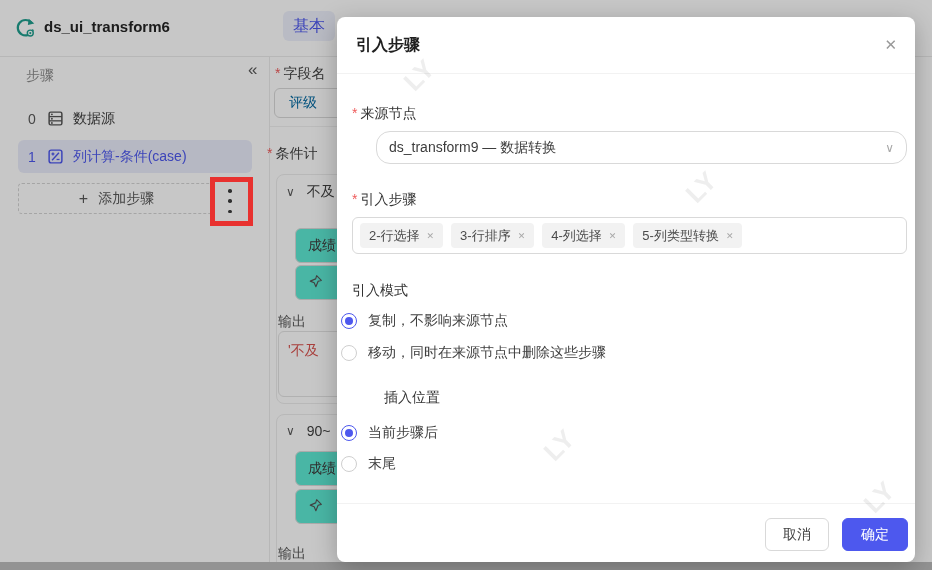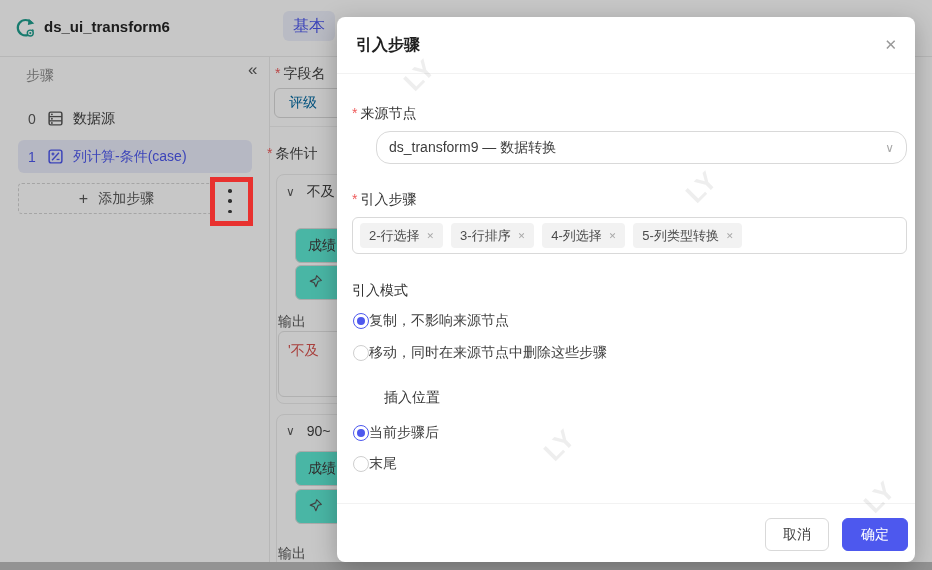--- a/index.html
+++ b/index.html
@@ -46,21 +46,21 @@
   .modal { position:absolute; left:337px; top:17px; width:578px; height:545px; background:#fff; border-radius:8px; box-shadow:0 6px 24px rgba(0,0,0,0.25); z-index:10; }
   .modal-title { position:absolute; left:19px; top:18px; font-size:16px; font-weight:bold; color:#1f1f1f; }
   .modal-close { position:absolute; right:18px; top:19px; font-size:15px; color:#999; cursor:pointer; }
   .modal-hr-top { position:absolute; left:0; top:56px; width:100%; border-top:1px solid #f2f2f2; }
   .m-label { position:absolute; left:15px; font-size:14px; color:#333; }
   .m-select { position:absolute; left:15px; right:8px; top:114px; height:33px; border:1px solid #d9d9d9; border-radius:14px; display:flex; align-items:center; padding:0 12px; font-size:14px; color:#3d3d3d; background:#fff;margin-left:24px; }
   .m-select .sel-arrow { margin-left:auto; color:#a8a8a8; font-size:12px; }
   .m-tagbox { position:absolute; left:15px; right:8px; top:200px; height:37px; border:1px solid #d9d9d9; border-radius:6px; display:flex; align-items:center; gap:8px; padding:0 7px; background:#fff; }
   .tag { background:#f2f2f2; border-radius:4px; height:25px; display:flex; align-items:center; padding:0 9px; font-size:13px; color:#4a4a4a; }
   .tag-x { margin-left:7px; font-size:9px; color:#a8a8a8; cursor:pointer; }
-  .radio-row { position:absolute; left:16px; display:flex; align-items:center; height:20px; }
+  .radio-row { position:absolute; left:4px; display:flex; align-items:center; gap:11px; height:20px; }
   .radio { width:16px; height:16px; border-radius:50%; border:1px solid #cfcfcf; background:#fff; position:relative; flex:0 0 auto; }
   .radio.selected { border:1.5px solid var(--accent,#4d58ee); }
   .radio.selected::after { content:""; position:absolute; left:50%; top:50%; width:8px; height:8px; margin:-4px 0 0 -4px; border-radius:50%; background:var(--accent,#4d58ee); }
   .radio-label { font-size:14px; color:#404040; }
   .modal-hr-bottom { position:absolute; left:0; top:486px; width:100%; border-top:1px solid #f2f2f2; }
   .modal-footer { position:absolute; right:7px; top:501px; display:flex; gap:13px; }
   .btn { height:33px; border-radius:6px; font-size:14px; display:flex; align-items:center; justify-content:center; cursor:pointer; }
   .btn-cancel { width:64px; background:#fff; border:1px solid #d9d9d9; color:#404040; }
   .btn-confirm { width:66px; background:var(--accent,#4d58ee); color:#ffffff; border:1px solid var(--accent,#4d58ee); }
 

